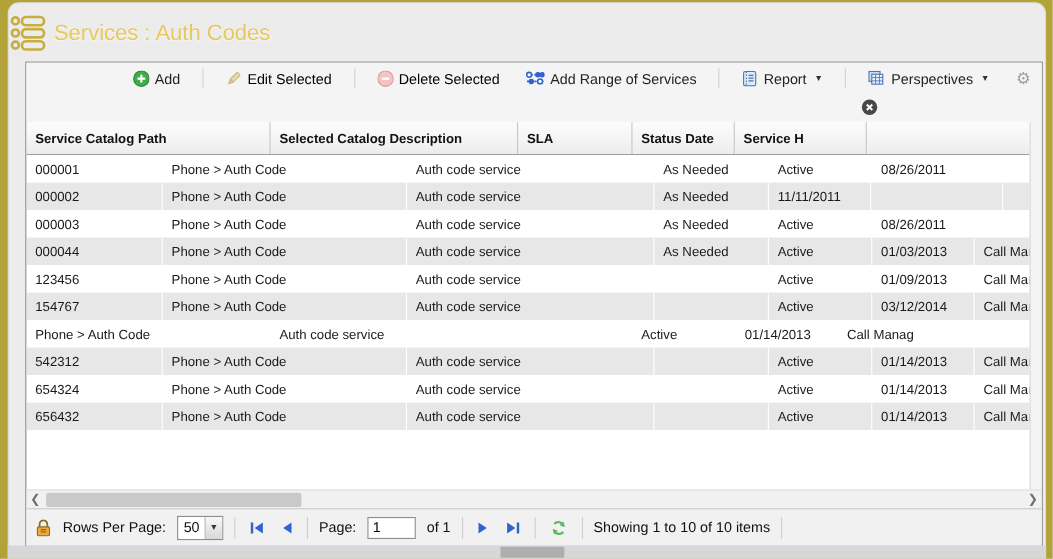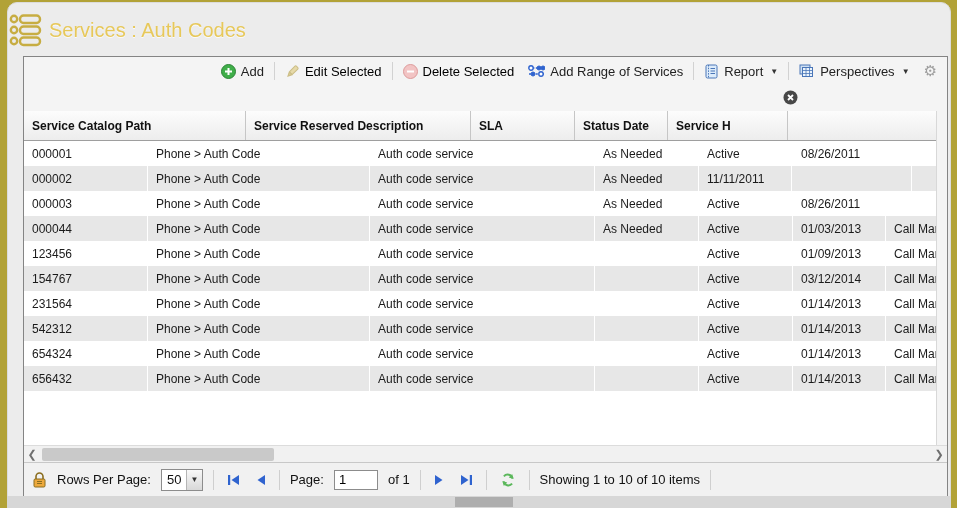--- a/index.html
+++ b/index.html
@@ -12,21 +12,21 @@
   
   .titlebar { position:absolute; left:1px; top:4px; height:46px; display:flex; align-items:center; }
   .app-icon { width:34px; height:34px; margin-right:6px; }
   .page-title { font-size:20px; color:#e7c85a; text-shadow:0 1px 0 rgba(255,255,255,.7); }
 
   
   .grid-box { position:absolute; left:15px; top:53px; width:925px; height:441px;
               border:1px solid #848484; background:#fff; display:flex; flex-direction:column; }
 
   .toolbar { height:28px; background:#f4f4f4; display:flex; align-items:center;
-             justify-content:flex-end; padding-right:6px; gap:6px; font-size:13px; color:#222;text-align:right; }
+             justify-content:flex-end; padding-right:6px; gap:16px; font-size:13px; color:#222;text-align:right; }
   .tbtn { display:flex; align-items:center; gap:5px; padding:2px 4px; cursor:pointer; white-space:nowrap; }
   .tbtn.disabled { color:#000000; cursor:default; }
   .tsep { width:1px; height:18px; background:#d2d2d2; }
   .caret { font-size:8px; color:#333; margin-left:2px; }
   .gear { font-size:15px; color:#9e9e9e; padding:0 4px; cursor:pointer; }
 
   .searchrow { height:26px; background:#f4f4f4; display:flex; align-items:center; padding:0 4px; }
   .search-wrap { position:relative; width:775px; height:22px; }
   .search-input { width:100%; height:100%; border:1px solid #737373; font-size:13px;
                   padding:0 26px 0 6px; font-family:"Liberation Sans",sans-serif; color:#111; background:#fff;margin-top:36px; }
@@ -168,21 +168,21 @@
         </svg>
       </div>
     </div>
 
     <div class="grid-view">
       <div class="grid-head">
         <div class="hcell c1">
             <span>Service Catalog Path</span>
           </div>
         <div class="hcell c2">
-            <span>Service Reserved Description</span>
+            <span>Selected Catalog Description</span>
           </div>
         <div class="hcell c3">
             <span>SLA</span>
           </div>
         <div class="hcell c5">
             <span>Status Date</span>
           </div>
         <div class="hcell c6">
             <span>Service H</span>
           </div>
@@ -236,21 +236,20 @@
           <div class="grow">
           <div class="cell c0">154767</div>
           <div class="cell c1">Phone &gt; Auth Code</div>
           <div class="cell c2">Auth code service</div>
           <div class="cell c3"></div>
           <div class="cell c4">Active</div>
           <div class="cell c5">03/12/2014</div>
           <div class="cell c6">Call Manag</div>
         </div>
           <div class="grow">
-          <div class="cell c0">231564</div>
           <div class="cell c1">Phone &gt; Auth Code</div>
           <div class="cell c2">Auth code service</div>
           <div class="cell c3"></div>
           <div class="cell c4">Active</div>
           <div class="cell c5">01/14/2013</div>
           <div class="cell c6">Call Manag</div>
         </div>
           <div class="grow">
           <div class="cell c0">542312</div>
           <div class="cell c1">Phone &gt; Auth Code</div>

